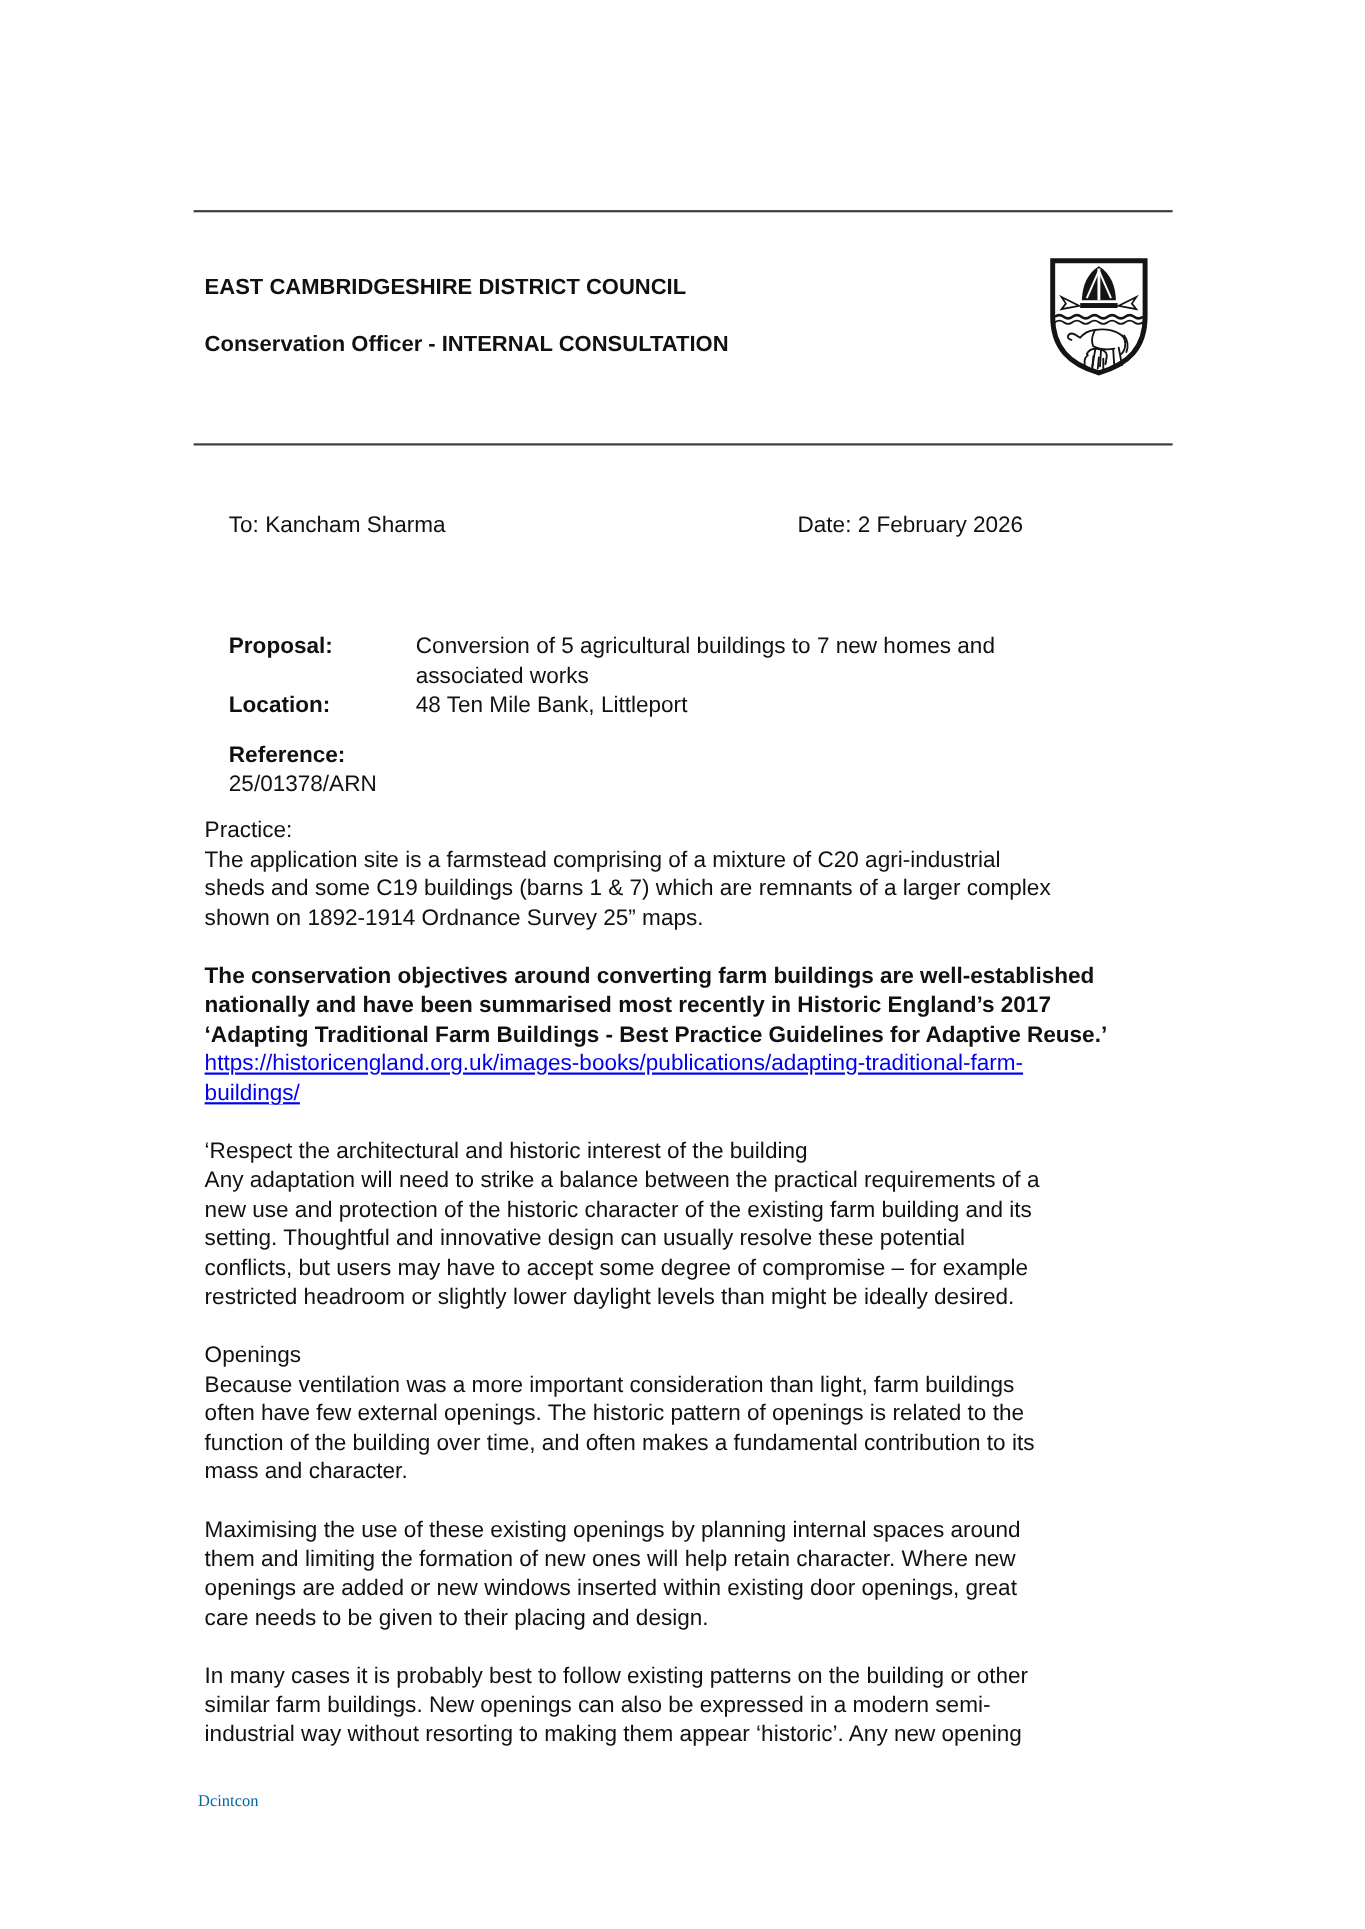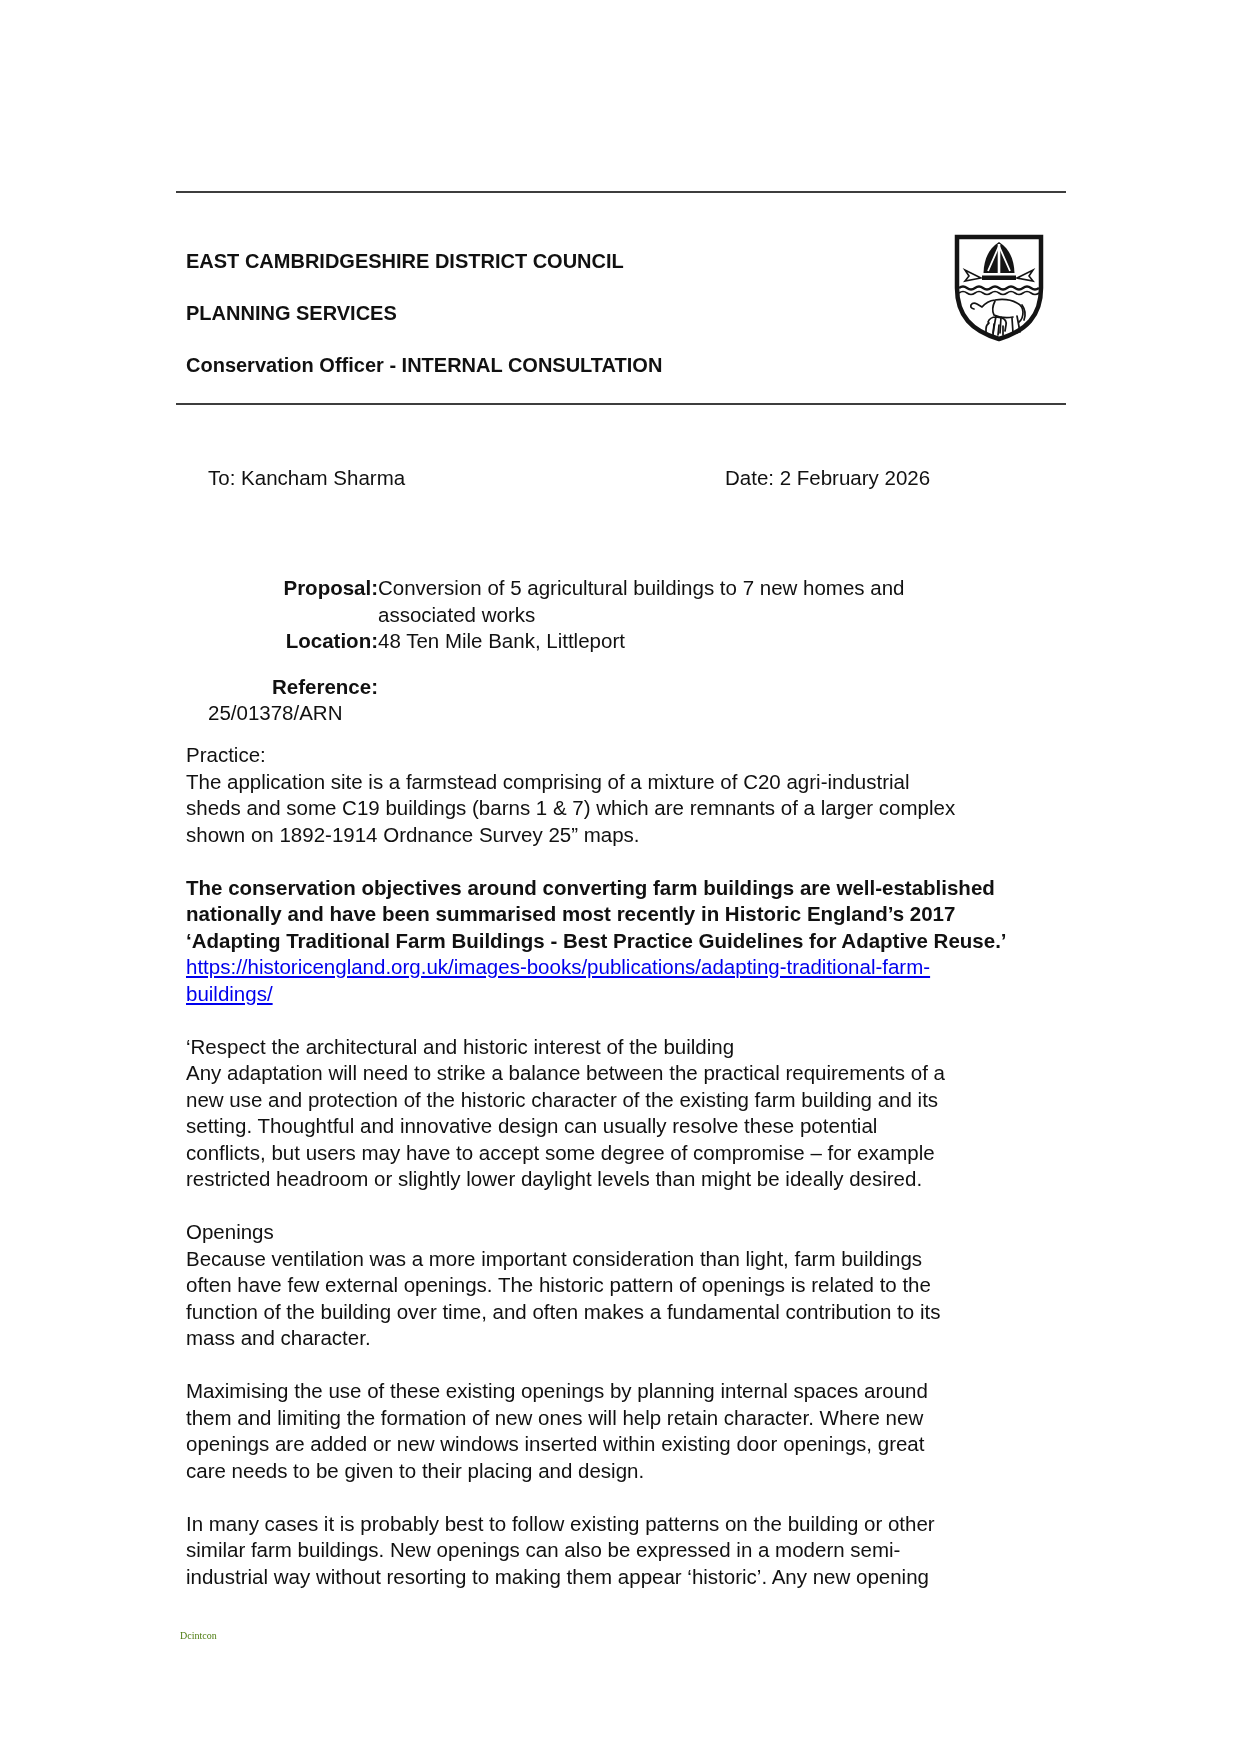--- a/index.html
+++ b/index.html
@@ -16,46 +16,45 @@
   .lh-line { font-weight:bold; font-size:20px; line-height:22px; margin-bottom:30px; white-space:nowrap; }
 
   .crest { position:absolute; left:950px; top:232px; width:98px; height:112px; }
 
   .to-row { position:absolute; left:0; top:465px; width:100%; font-size:20.5px; line-height:26px; }
   .to   { position:absolute; left:208px; white-space:nowrap; }
   .date { position:absolute; left:725px; white-space:nowrap; }
 
   .details { position:absolute; left:208px; top:575px; font-size:20.5px; line-height:26.5px; }
   .drow { display:flex; }
-  .dlabel { width:170px; flex:none; font-weight:bold;text-align:right; }
+  .dlabel { width:170px; flex:none; font-weight:bold; }
   .dvalue { white-space:pre-line; }
   .ref-gap { margin-top:19px;flex-direction:column; }
 
   .comments { position:absolute; left:186px; top:742px; width:900px; font-size:20.5px; line-height:26.5px; }
   .c-heading { margin:0; }
   .para { margin:0 0 26.5px 0; white-space:pre-line; }
   .para.nogap { margin-bottom:0;font-weight:bold; }
   .link { color:#0000EE; text-decoration:underline; cursor:pointer; }
 
   .footer {
     position:absolute; left:180px; top:1630px;
     font-family:"Liberation Serif","DejaVu Serif",serif;
-    font-size:10px; color:#4d7c0f;
+    font-size:15px; color:#0369a1;
   }
 </style>
 </head>
 <body>
 
 <div class="page">
 
   <div class="rule rule-top"></div>
 
   <header class="letterhead">
     <div class="lh-line">EAST CAMBRIDGESHIRE DISTRICT COUNCIL</div>
-    <div class="lh-line">PLANNING SERVICES</div>
     <div class="lh-line">Conservation Officer - INTERNAL CONSULTATION</div>
   </header>
 
   <div class="crest">
     <svg width="98" height="112" viewBox="0 0 98 112" xmlns="http://www.w3.org/2000/svg">
       <path d="M7,5 H91 V56 C91,84 76,99 49,107 C22,99 7,84 7,56 Z" fill="#ffffff" stroke="#141414" stroke-width="4.5"></path>
       <g>
         <path d="M49,10 C38,17 34,28 33.5,41 L64.5,41 C64,28 60,17 49,10 Z" fill="#141414"></path>
         <path d="M49,12 V41" stroke="#ffffff" stroke-width="2.6" fill="none"></path>
         <path d="M49,14 L38,39 M49,14 L60,39" stroke="#ffffff" stroke-width="1.8" fill="none"></path>

